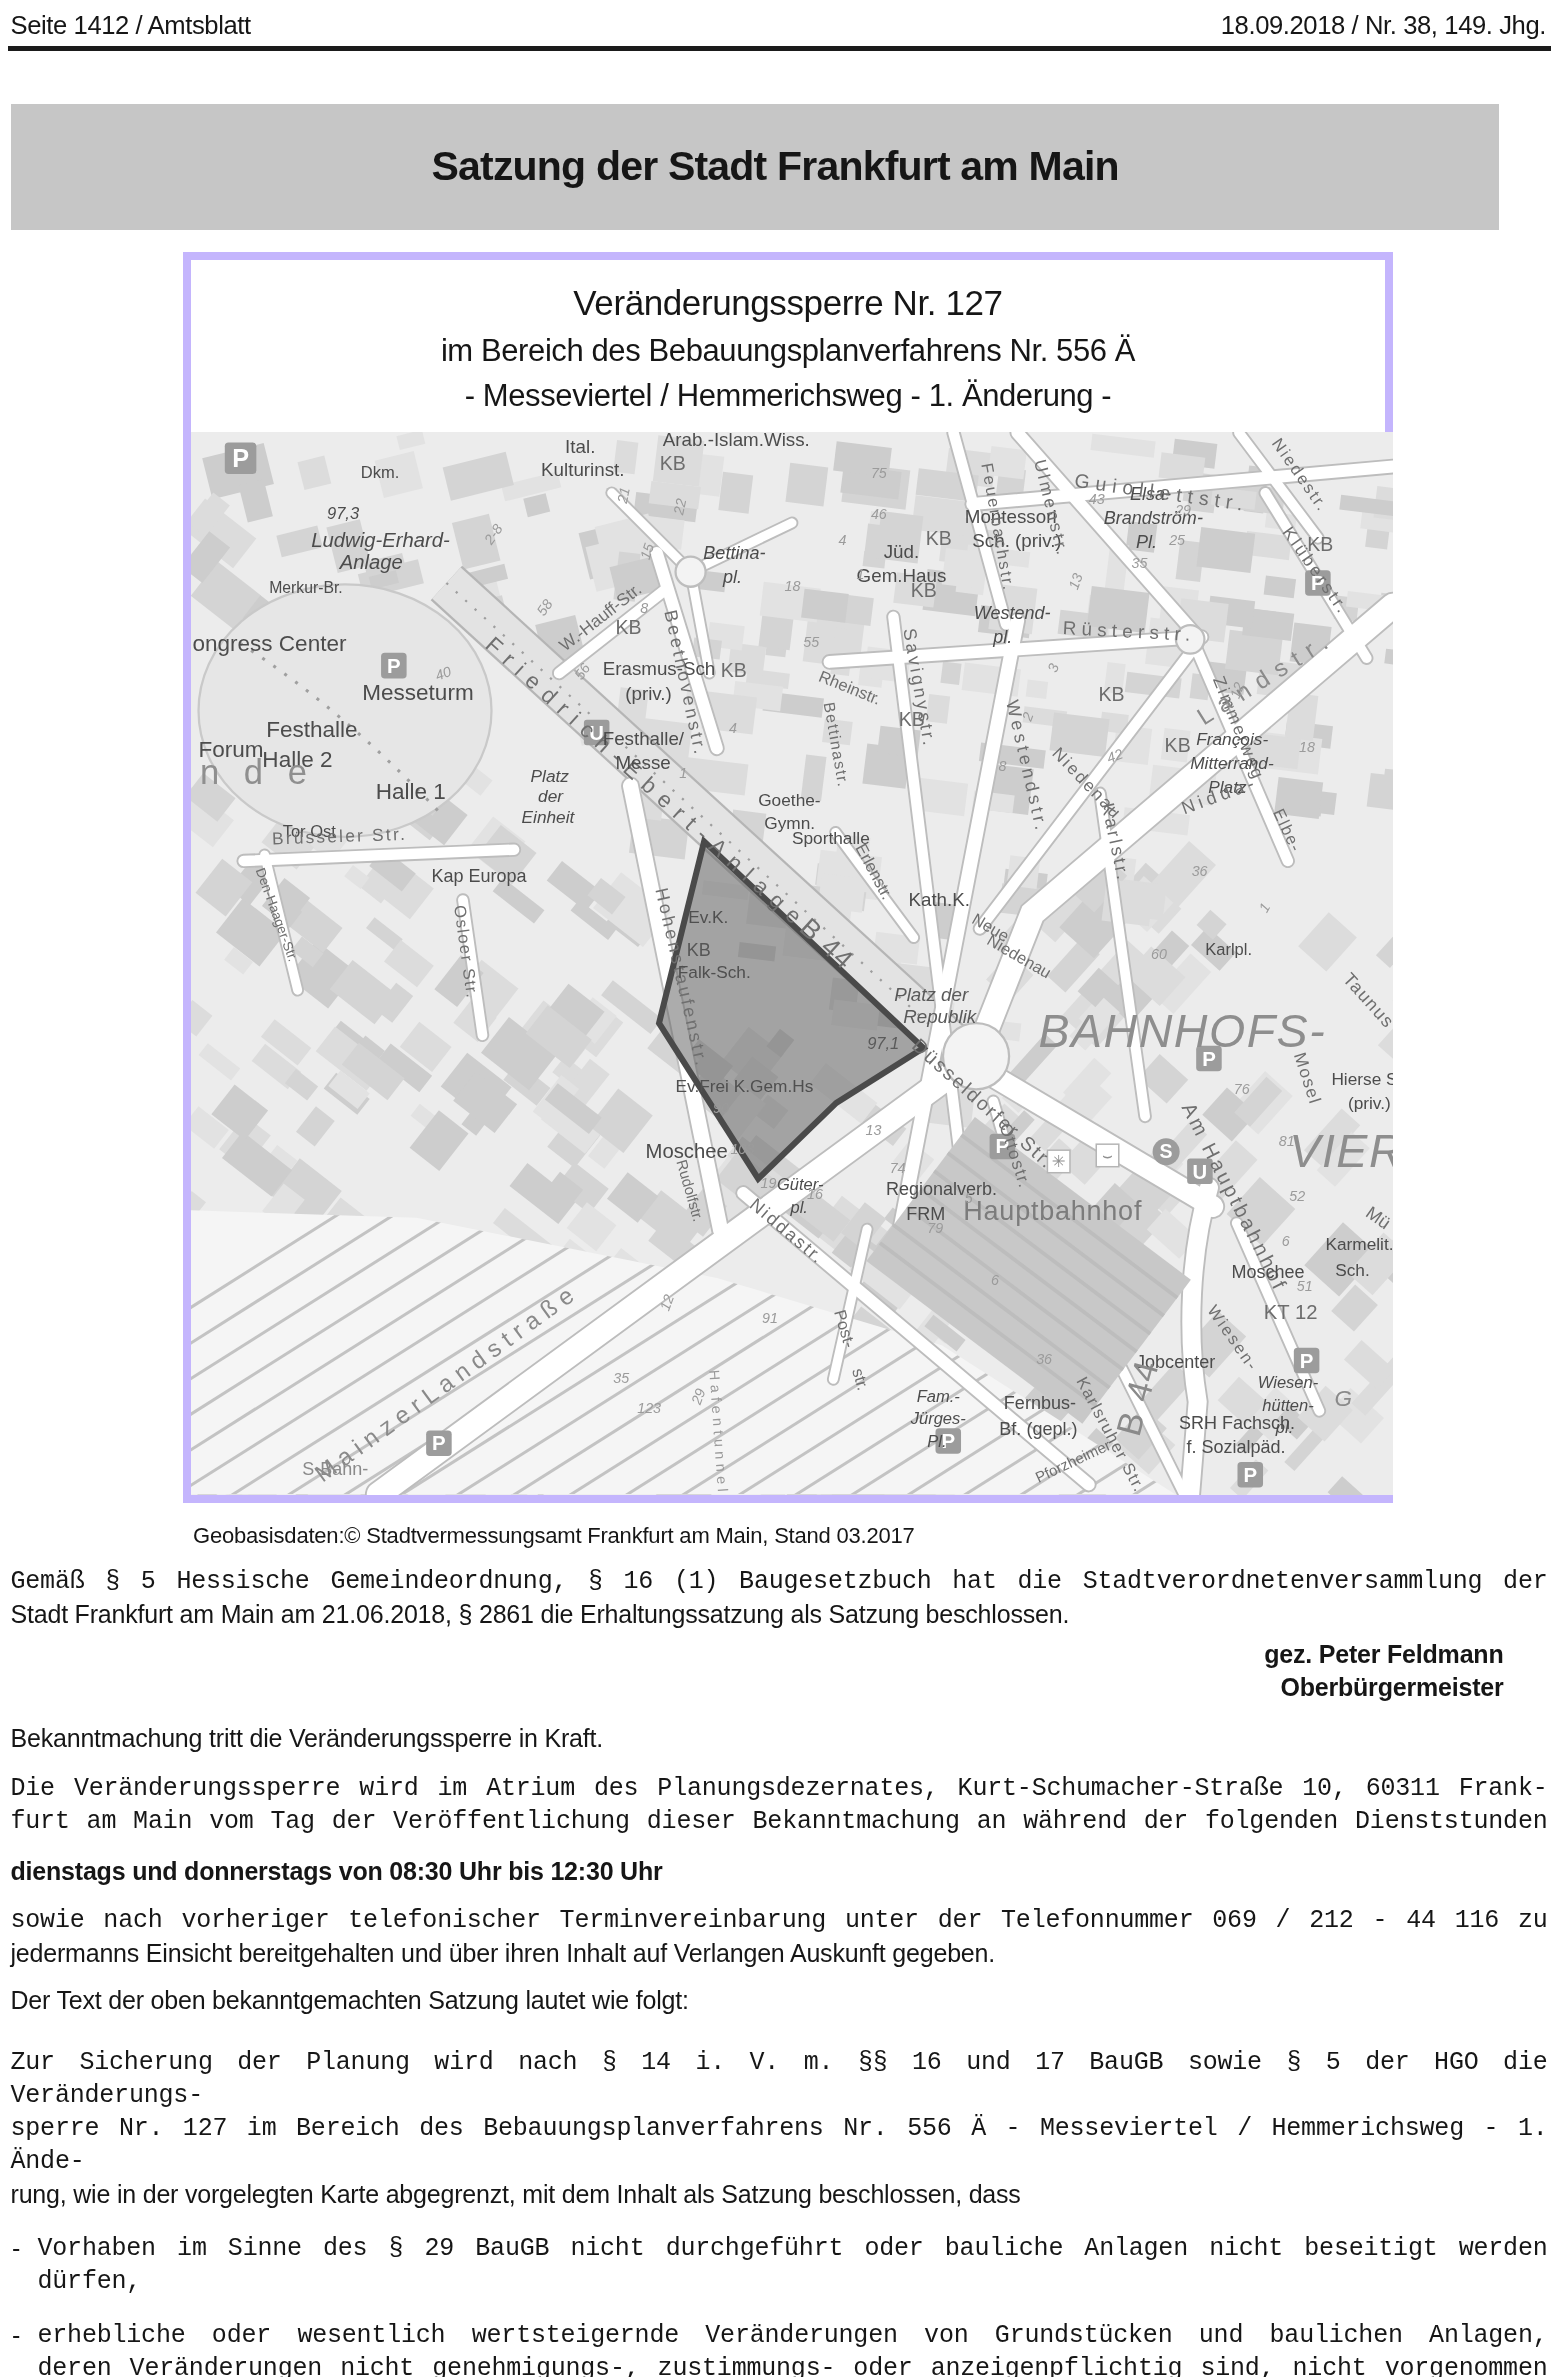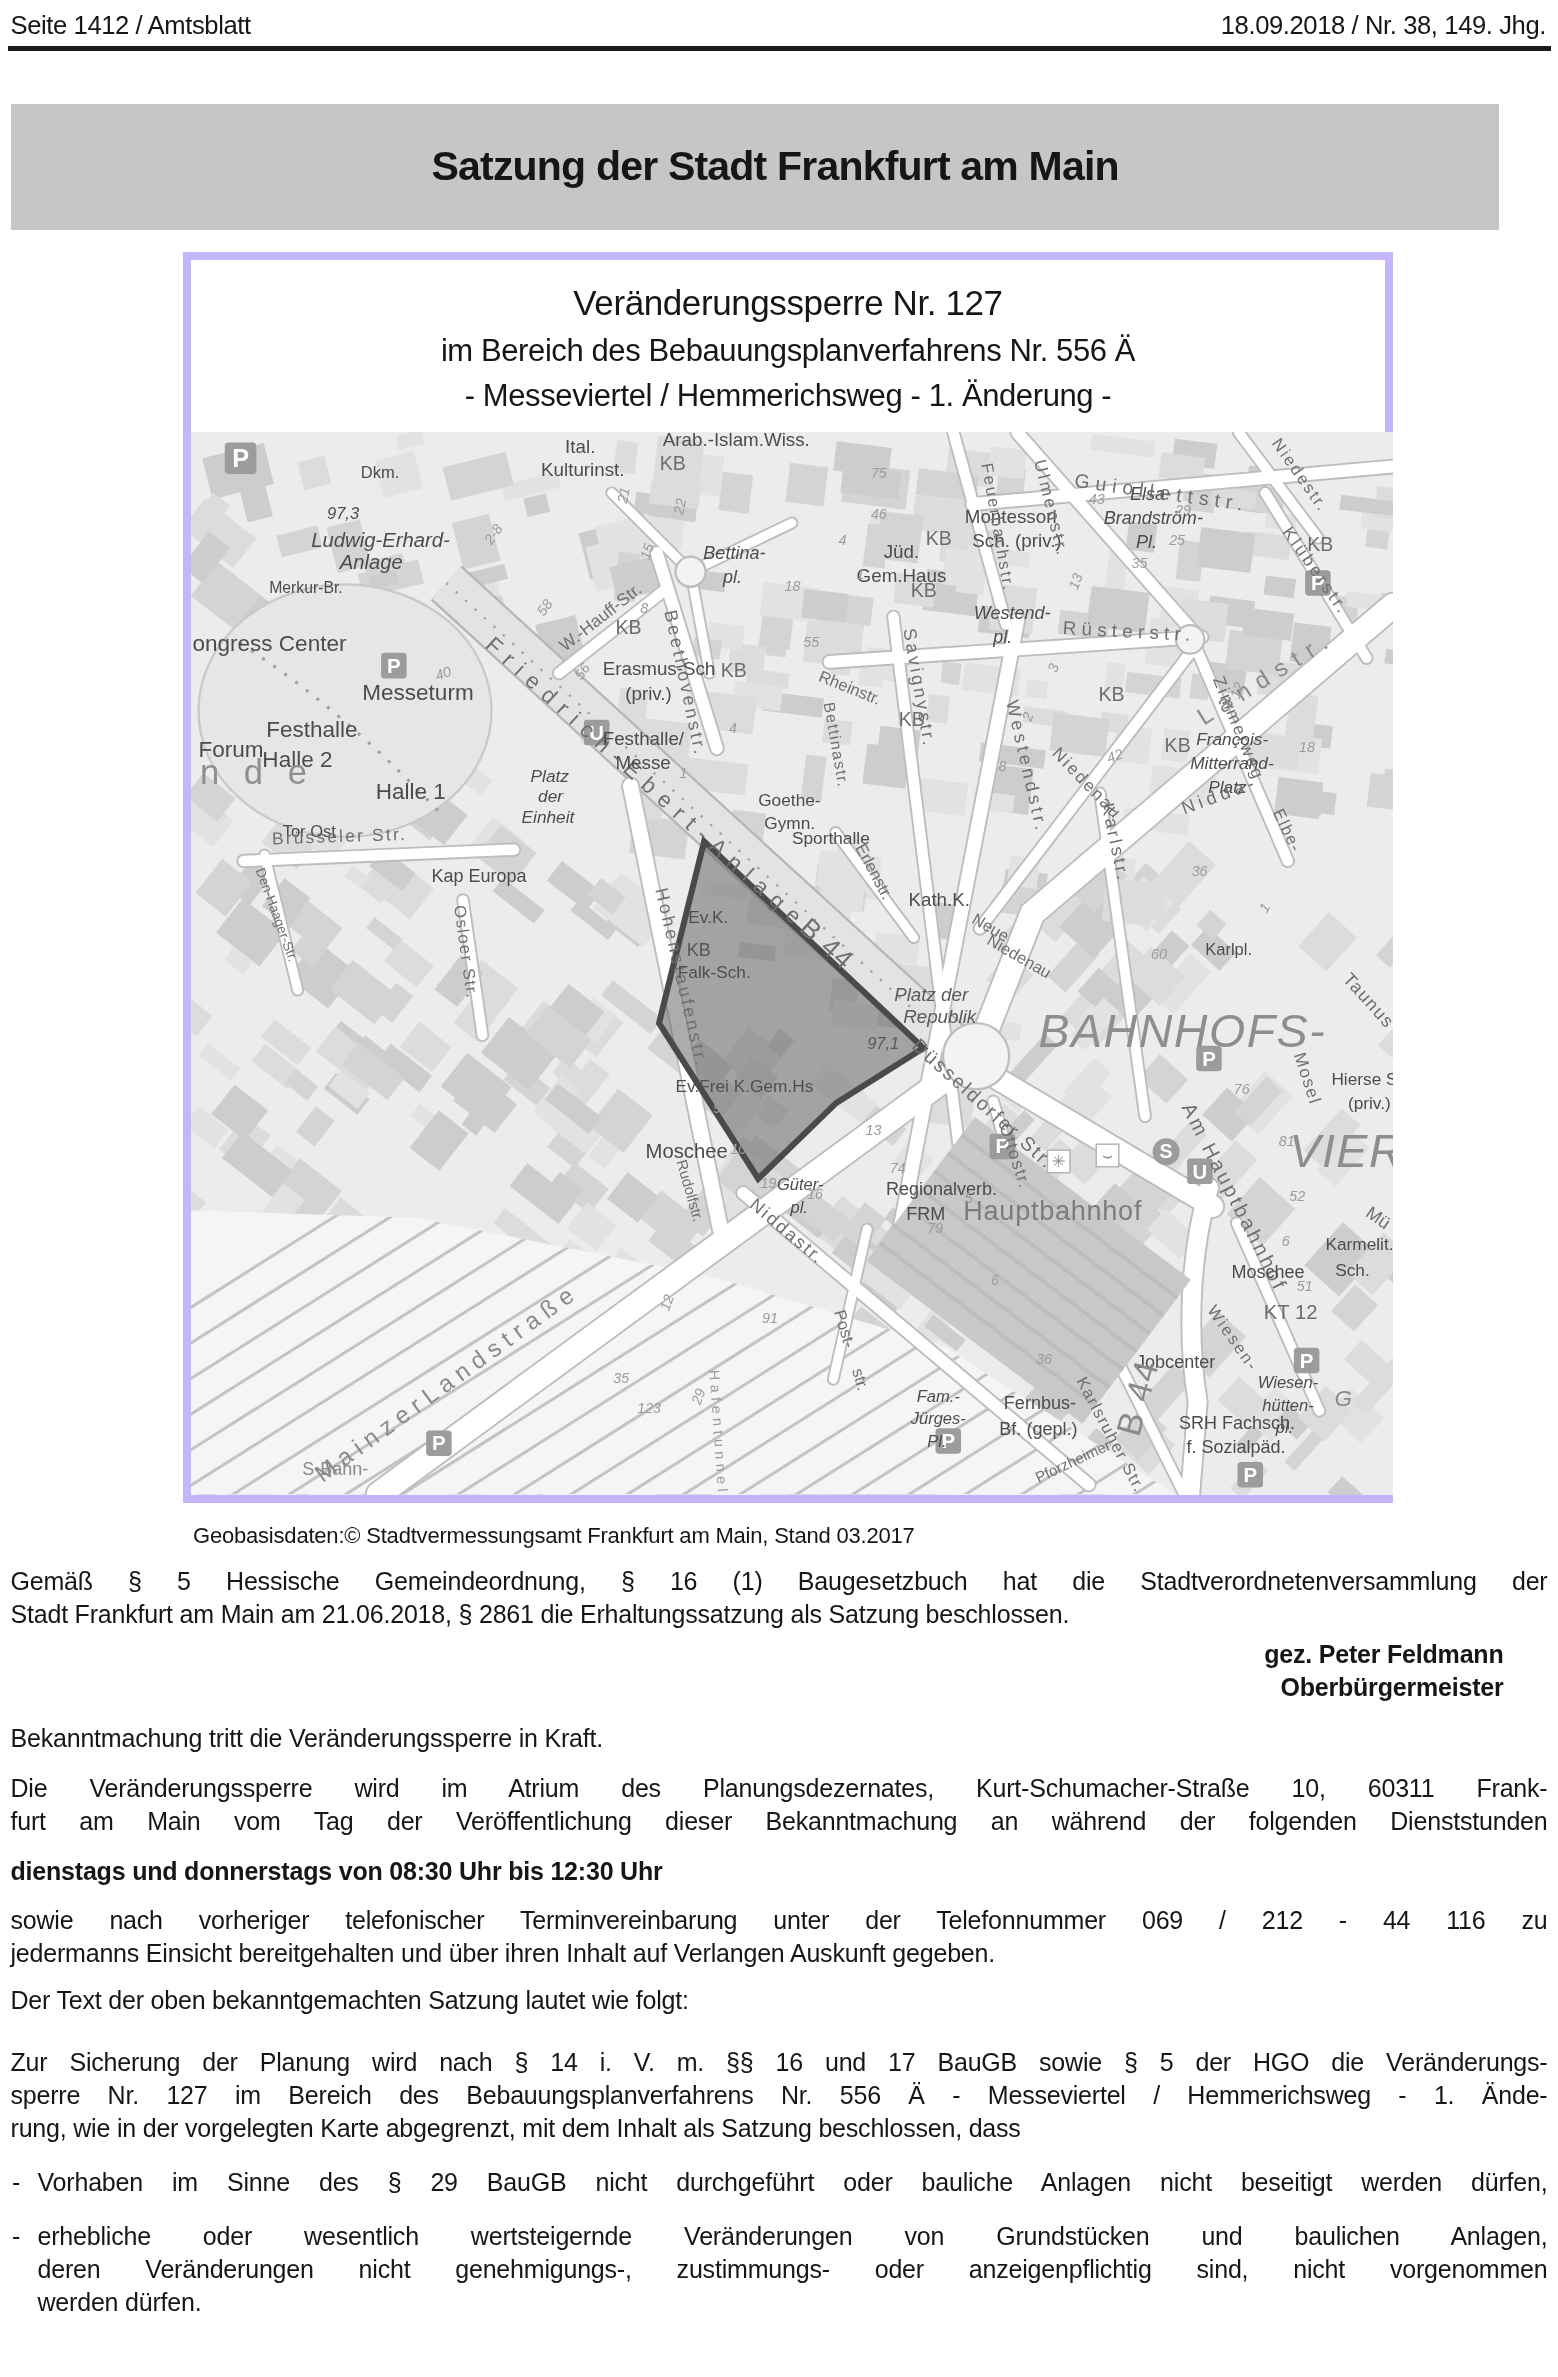--- a/index.html
+++ b/index.html
@@ -12,21 +12,21 @@
           display:flex;align-items:center;justify-content:center;padding-left:40px;}
   .banner-title{font-size:41px;font-weight:bold;letter-spacing:-0.8px;}
   .map-box{margin:22.6px 165px 0 183px;border:8px solid #c4b5fd;background:#fff;}
   .map-title{text-align:center;padding:22.6px 7.5px 18px 7.5px;letter-spacing:-0.4px;}
   .mt1{font-size:35px;margin-bottom:10.5px;}
   .mt2{font-size:31px;margin-bottom:9px;}
   .mt3{font-size:31px;}
   svg.citymap{display:block;width:1202px;height:1063px;background:#ececec;}
   .caption{margin:19.6px 0 0 193px;font-size:22px;letter-spacing:-0.2px;}
   .body-text{margin:15px 10.5px 0 10.5px;font-size:25px;line-height:33px;letter-spacing:-0.2px;}
-  .para .jl{text-align:justify;text-align-last:justify;}
+  .para .jl{text-align:justify;text-align-last:justify;font-family:Liberation Mono, monospace;}
   .para .pl{text-align:left;}
   .sig{text-align:right;font-weight:bold;padding-right:44px;line-height:33px;}
   .li{position:relative;padding-left:27px;}
   .li .marker{position:absolute;left:1.5px;top:0;}
   text{font-family:"Liberation Sans",sans-serif;}
 </style>
 </head>
 <body>
 
 <div class="header">

